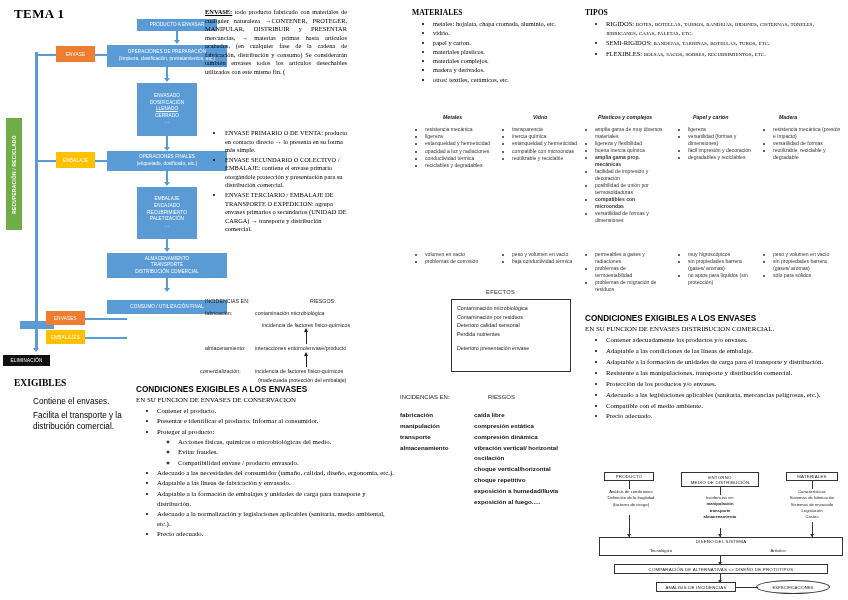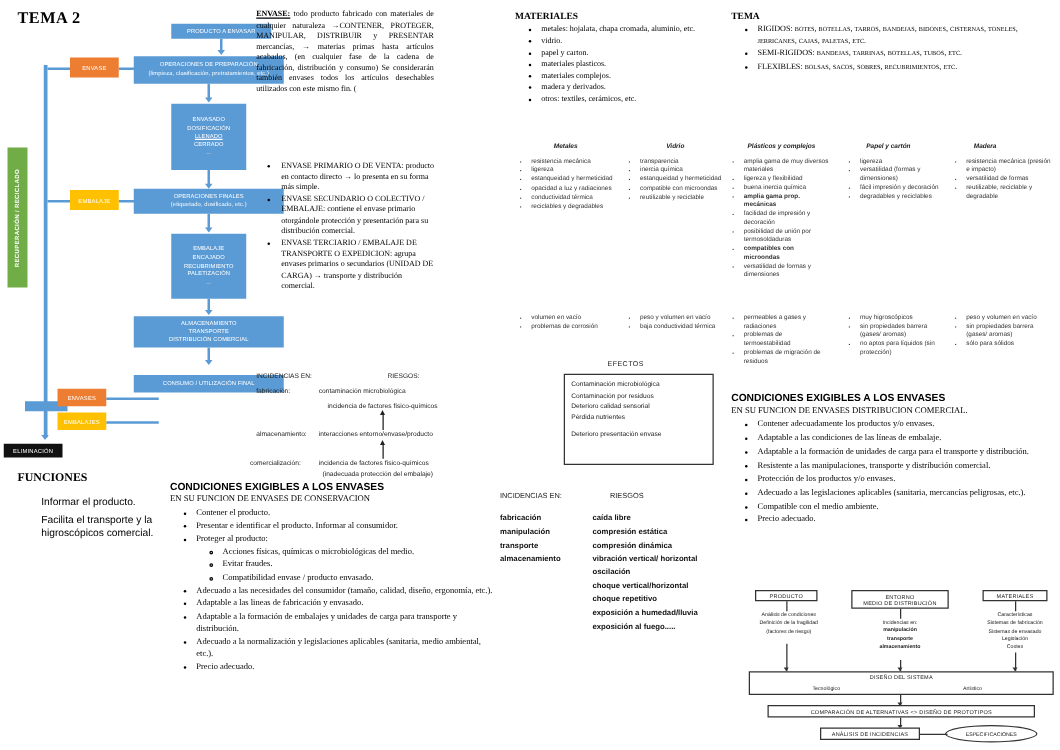--- a/index.html
+++ b/index.html
@@ -263,21 +263,21 @@
     text-align: center;
   }
   ul { padding-left: 9px; }
   li { list-style-type: disc; }
 </style>
 </head>
 <body>
 
 <div id="page">
 
-  <div id="tema-title">TEMA 2</div>
+  <div id="tema-title">TEMA 1</div>
 
   <div>
 
     <div class="green-bar" style="left:6px; top:118px; width:16px; height:112px;">
       <span>RECUPERACIÓN / RECICLADO</span>
     </div>
 
     <div class="vline" style="left:35px; top:52px; width:2.5px; height:298px;"></div>
     <div class="vline" style="left:20px; top:321px; width:34px; height:8px;"></div>
     <div class="arrow-d" style="left:33px; top:348px;"></div>
@@ -353,24 +353,24 @@
       <div>DISTRIBUCIÓN COMERCIAL</div>
     </div>
     <div class="vline" style="left:166px; top:278px; width:2px; height:11px;"></div>
     <div class="arrow-d" style="left:164px; top:288px;"></div>
 
     <div class="fc-box" style="left:107px; top:300px; width:120px; height:14px;">
       <div>CONSUMO / UTILIZACIÓN FINAL</div>
     </div>
   </div>
 
-  <div id="funciones-head">FUNCIONES</div>
+  <div id="funciones-head">EXIGIBLES</div>
   <ul id="funciones-list">
-    <li>Informar el producto.</li>
-    <li>Facilita el transporte y la higroscópicos comercial.</li>
+    <li>Contiene el envases.</li>
+    <li>Facilita el transporte y la distribución comercial.</li>
   </ul>
 
   <div id="envase-block">
     <span class="lead">ENVASE:</span><span> todo producto fabricado con materiales de cualquier naturaleza</span>
     <span>→CONTENER, PROTEGER, MANIPULAR, DISTRIBUIR y PRESENTAR mercancías,</span>
     <span>→ materias primas hasta artículos acabados, (en cualquier fase de la cadena de fabricación, distribución y consumo) Se considerarán también envases todos los artículos desechables utilizados con este mismo fin. (</span>
   </div>
   <ul id="envase-bullets">
     <li>ENVASE PRIMARIO O DE VENTA: producto en contacto directo → lo presenta en su forma más simple.</li>
     <li>ENVASE SECUNDARIO O COLECTIVO / EMBALAJE: contiene el envase primario otorgándole protección y presentación para su distribución comercial.</li>
@@ -381,21 +381,21 @@
   <ul id="materiales-list">
     <li>metales: hojalata, chapa cromada, aluminio, etc.</li>
     <li>vidrio.</li>
     <li>papel y carton.</li>
     <li>materiales plasticos.</li>
     <li>materiales complejos.</li>
     <li>madera y derivados.</li>
     <li>otros: textiles, cerámicos, etc.</li>
   </ul>
 
-  <div id="tipos-head">TEMA</div>
+  <div id="tipos-head">TIPOS</div>
   <ul id="tipos-list">
     <li>RIGIDOS: botes, botellas, tarros, bandejas, bidones, cisternas, toneles, jerricanes, cajas, paletas, etc.</li>
     <li>SEMI-RIGIDOS: bandejas, tarrinas, botellas, tubos, etc.</li>
     <li>FLEXIBLES: bolsas, sacos, sobres, recubrimientos, etc.</li>
   </ul>
 
   <div>
 
     <div class="mat-col-head" style="left:443px; top:114px;">Metales</div>
     <div class="mat-col-head" style="left:533px; top:114px;">Vidrio</div>

